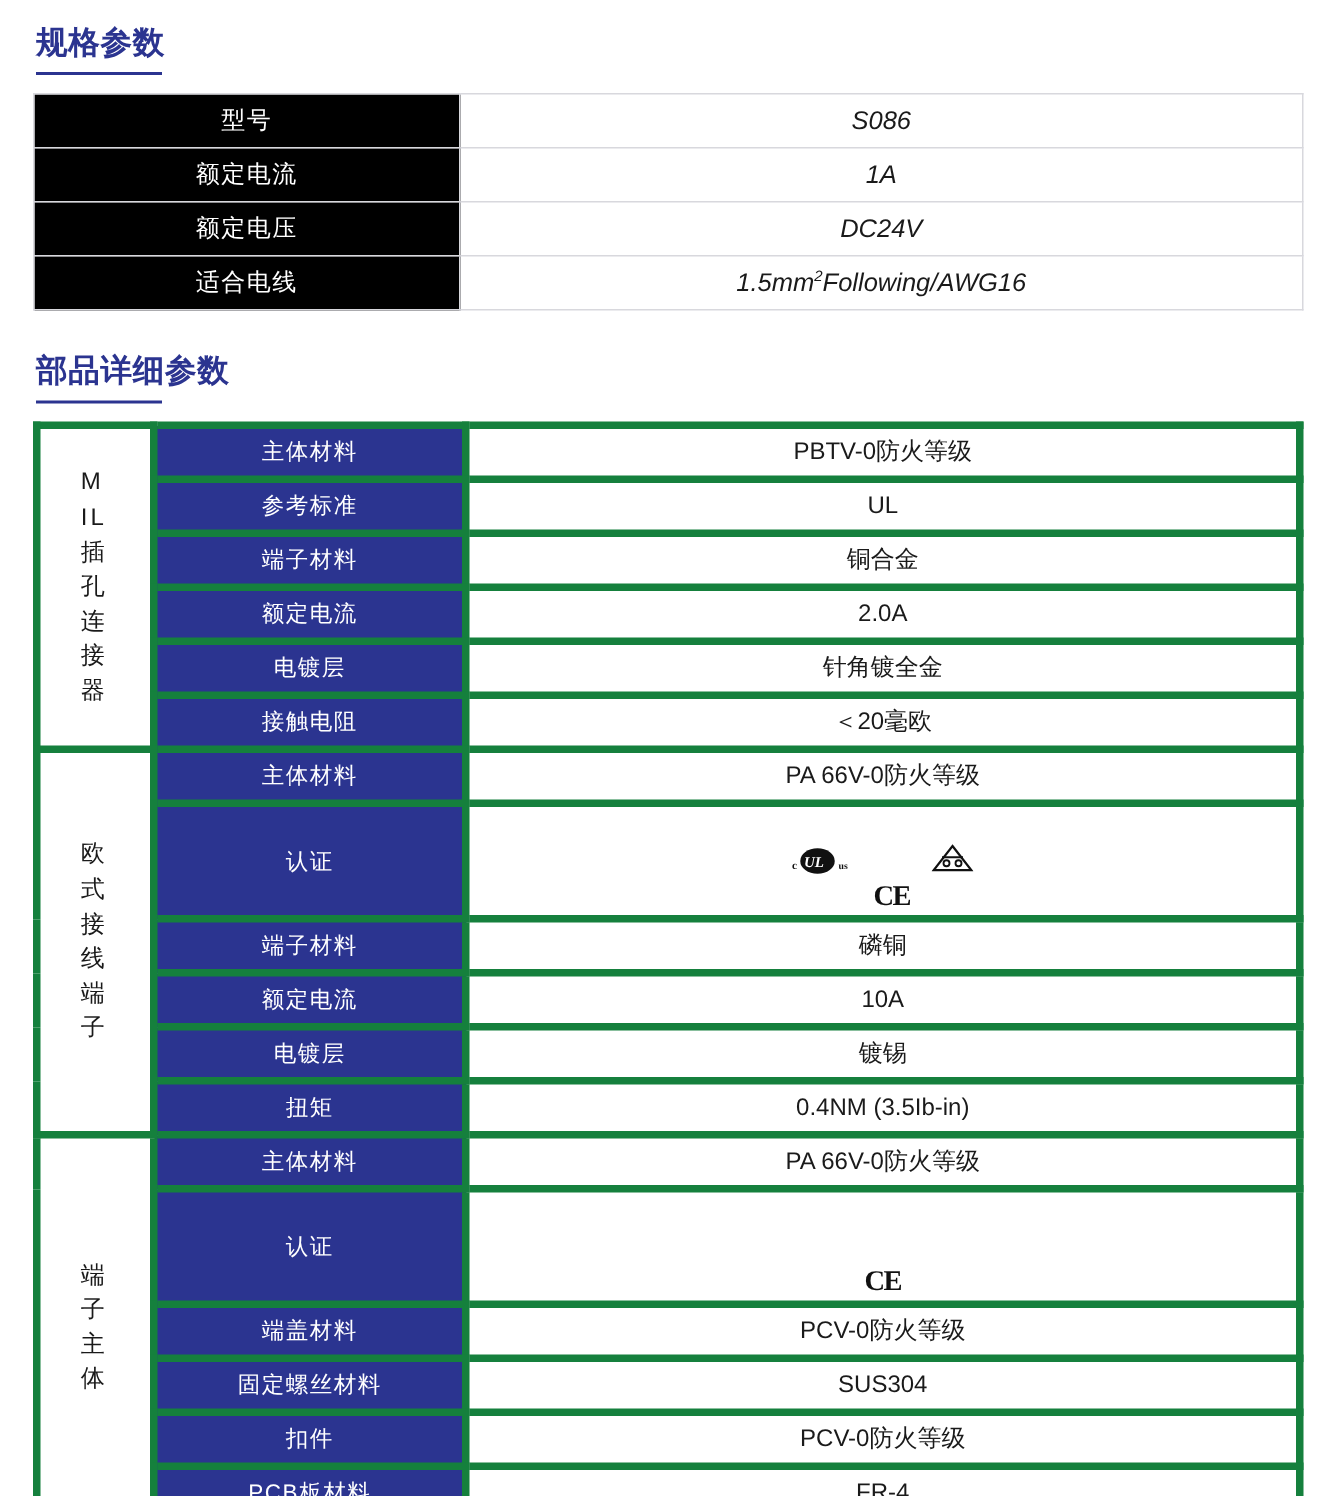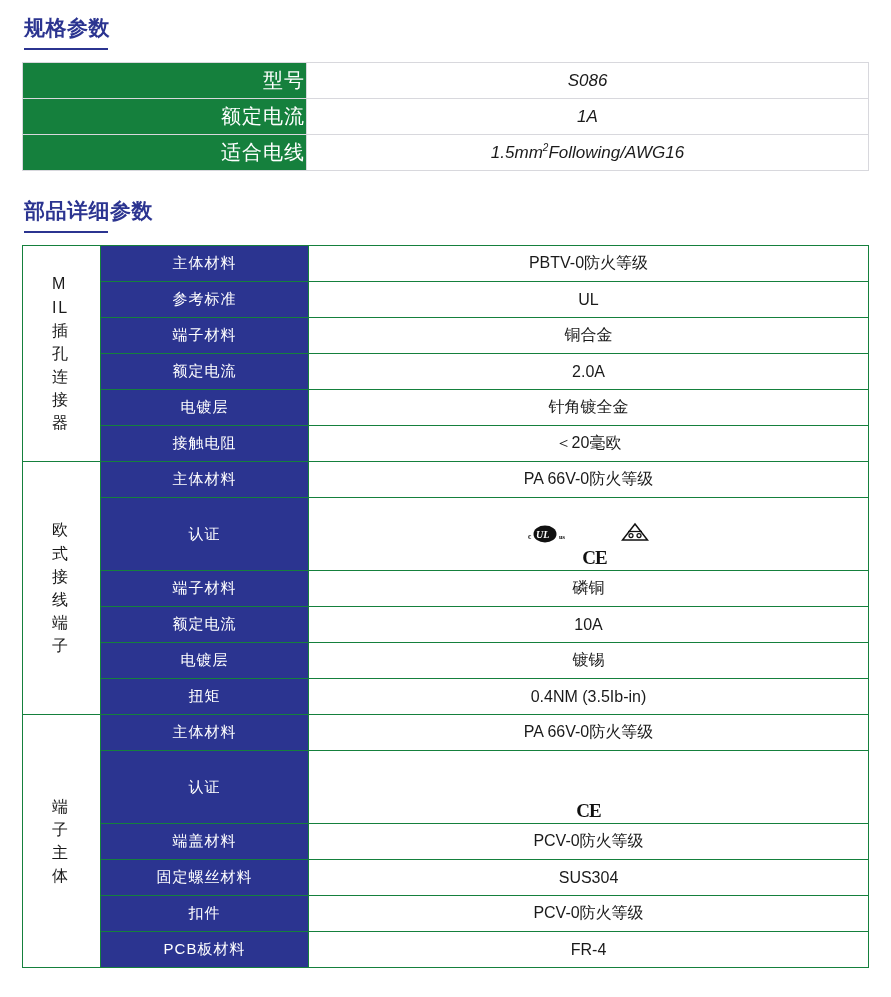--- a/index.html
+++ b/index.html
@@ -39,44 +39,44 @@
     border-bottom: 1px solid #d8d8dd;
     border-left: 1px solid #d8d8dd;
     border-right: 1px solid #d8d8dd;
   }
   table.spec td {
     border: 1px solid #d8d8dd;
     height: 36px;
     vertical-align: middle;
   }
   td.label {
-    background: #15803d;
+    background: #000000;
     color: #ffffff;
-    text-align: right;
-    font-size: 20px;
+    text-align: center;
+    font-size: 16px;
     border-color: #2b3490;
     letter-spacing: 1px;
   }
   td.value {
     text-align: center;
     font-size: 17px;
     color: #1a1a1a;
     font-style: italic;
   }
   sup.sup { font-size: 10px; vertical-align: super; }
 
   
   table.detail {
     width: 847px;
     border-collapse: collapse;
     table-layout: fixed;
     border: 1px solid #d8d8dd;
   }
   table.detail td {
-    border: 1px solid #15803d;
+    border: 5px solid #15803d;
     height: 36px;
     vertical-align: middle;
   }
   td.group {
     width: 78px;
     text-align: left;
     font-size: 16px;
     color: #1a1a1a;
     line-height: 1.45;
     letter-spacing: 2px;
@@ -143,20 +143,24 @@
           <col>
         </colgroup>
       <tbody>
         <tr>
           <td class="label">型号</td>
           <td class="value">S086</td>
         </tr>
         <tr>
           <td class="label">额定电流</td>
           <td class="value">1A</td>
+        </tr>
+        <tr>
+          <td class="label">额定电压</td>
+          <td class="value">DC24V</td>
         </tr>
         <tr>
           <td class="label">适合电线</td>
           <td class="value"><span>1.5mm</span><sup class="sup">2</sup><span>Following/AWG16</span></td>
         </tr>
       </tbody>
     </table>
   </div>
 
   <div class="spacer-a"></div>

